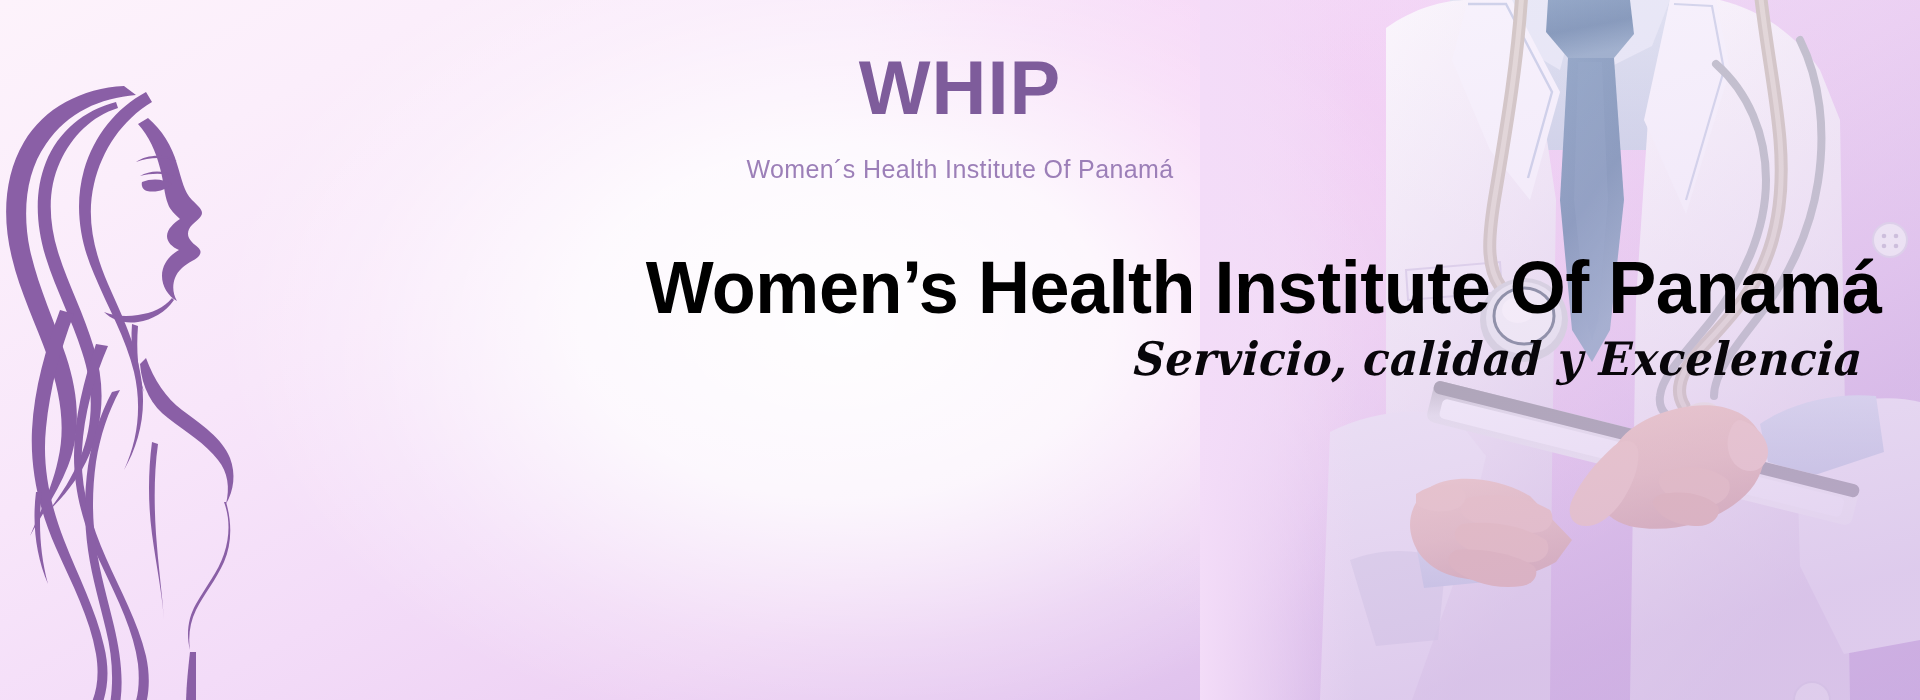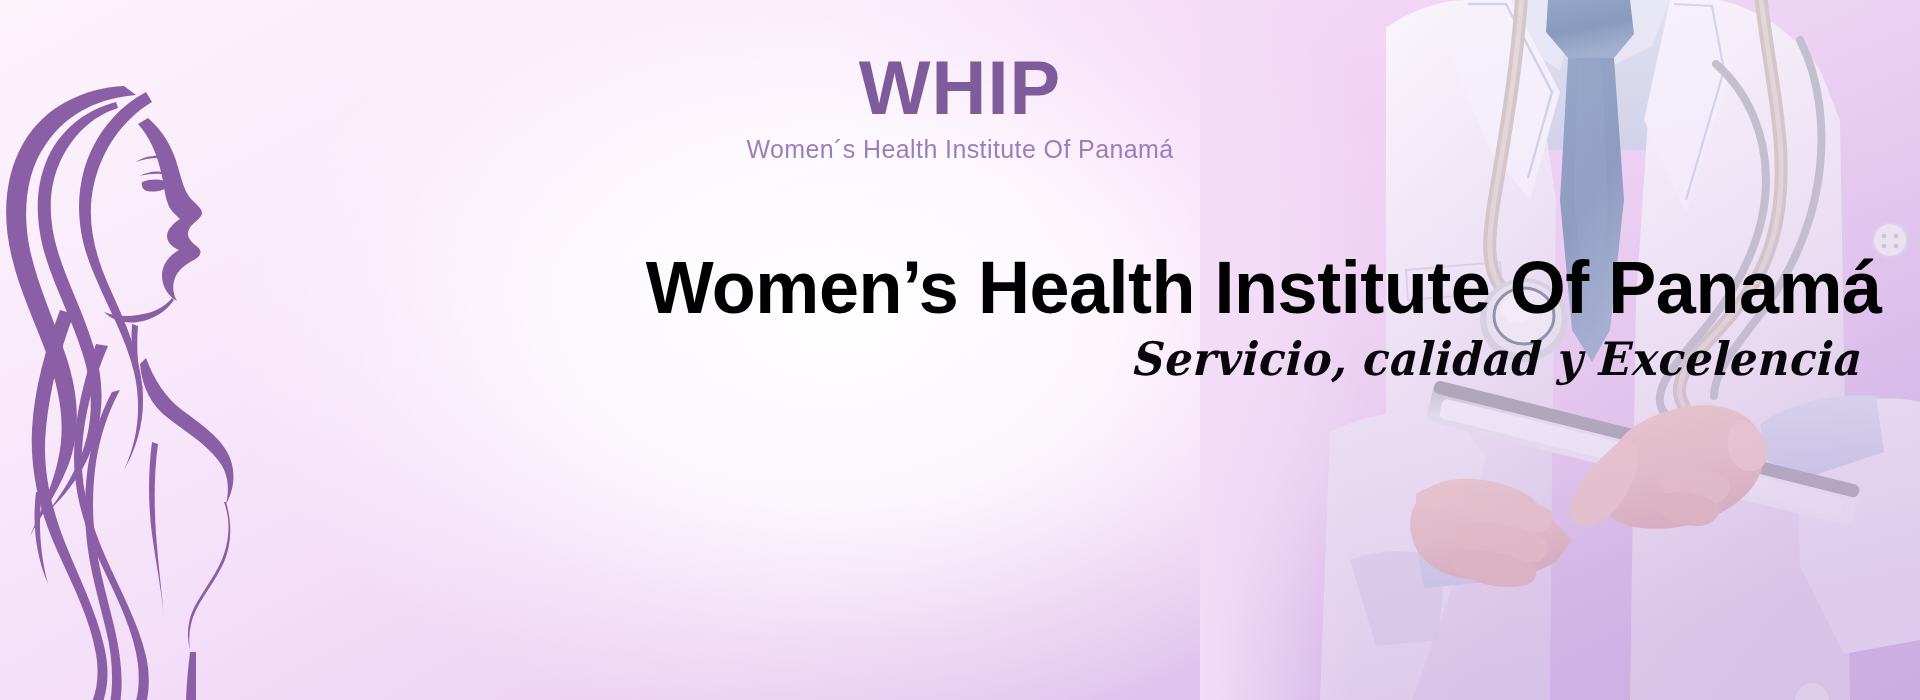--- a/index.html
+++ b/index.html
@@ -54,21 +54,21 @@
   #logo-acronym {
     font-family:"Liberation Sans", sans-serif;
     font-weight:bold;
     font-size:76px;
     letter-spacing:1px;
     color:#7e5c9b;
     line-height:1.0;
     text-align:center;
   }
   #logo-tagline {
-    margin-top:10px;
+    margin-top:30px;
     font-family:"Liberation Sans", sans-serif;
     font-weight:normal;
     font-size:25px;
     letter-spacing:0.4px;
     color:#9c7fb8;
     line-height:1.1;
     text-align:center;
   }
 
   

